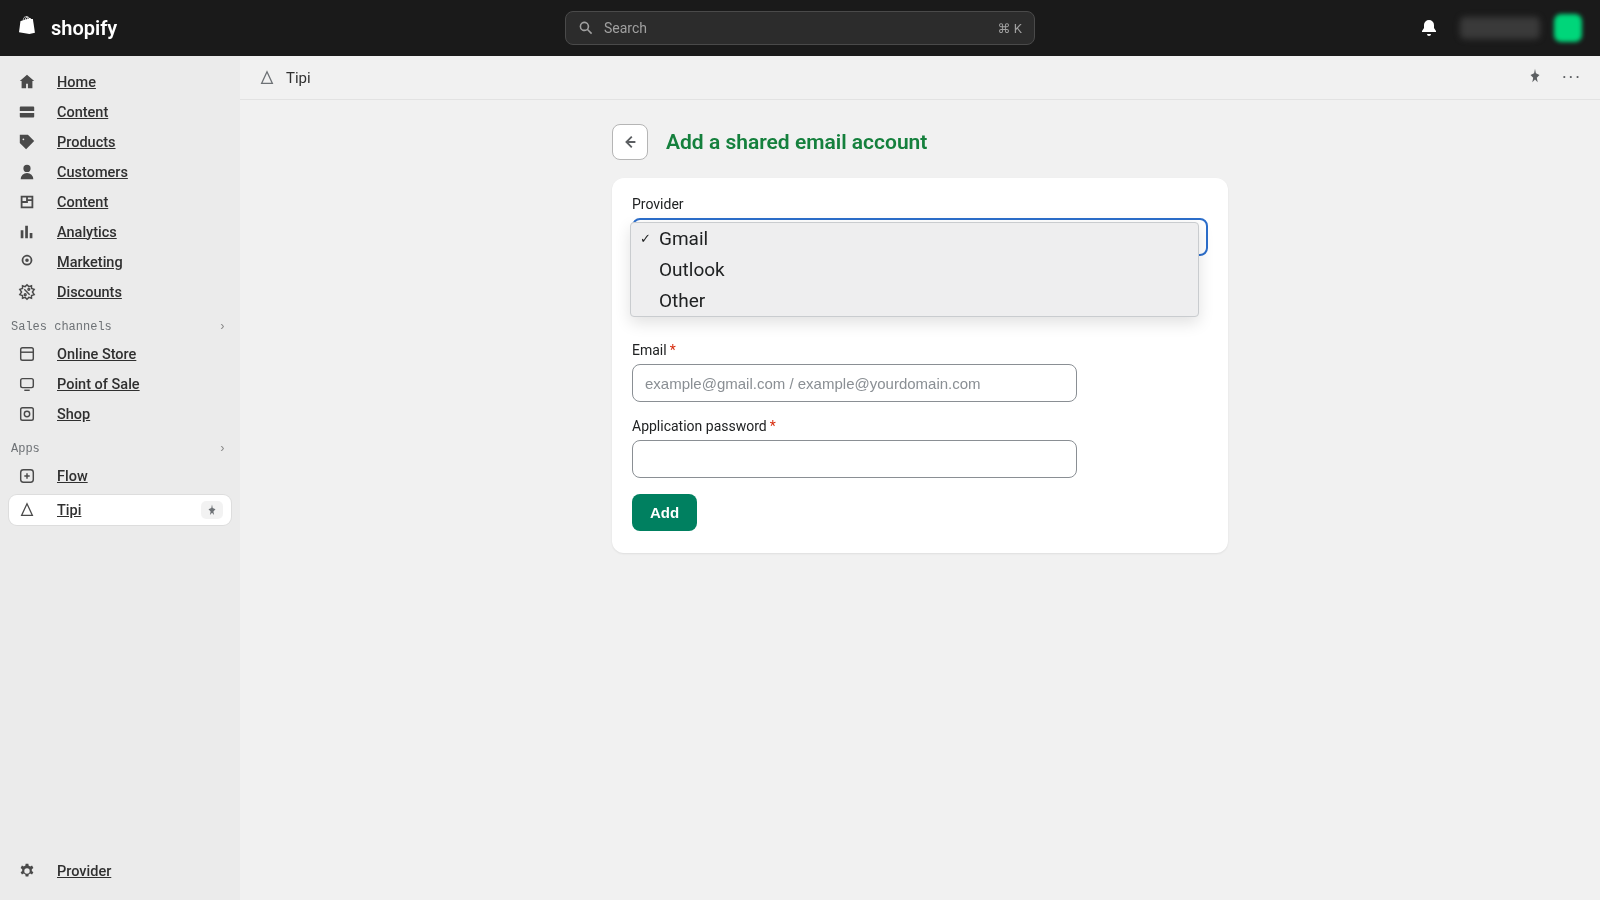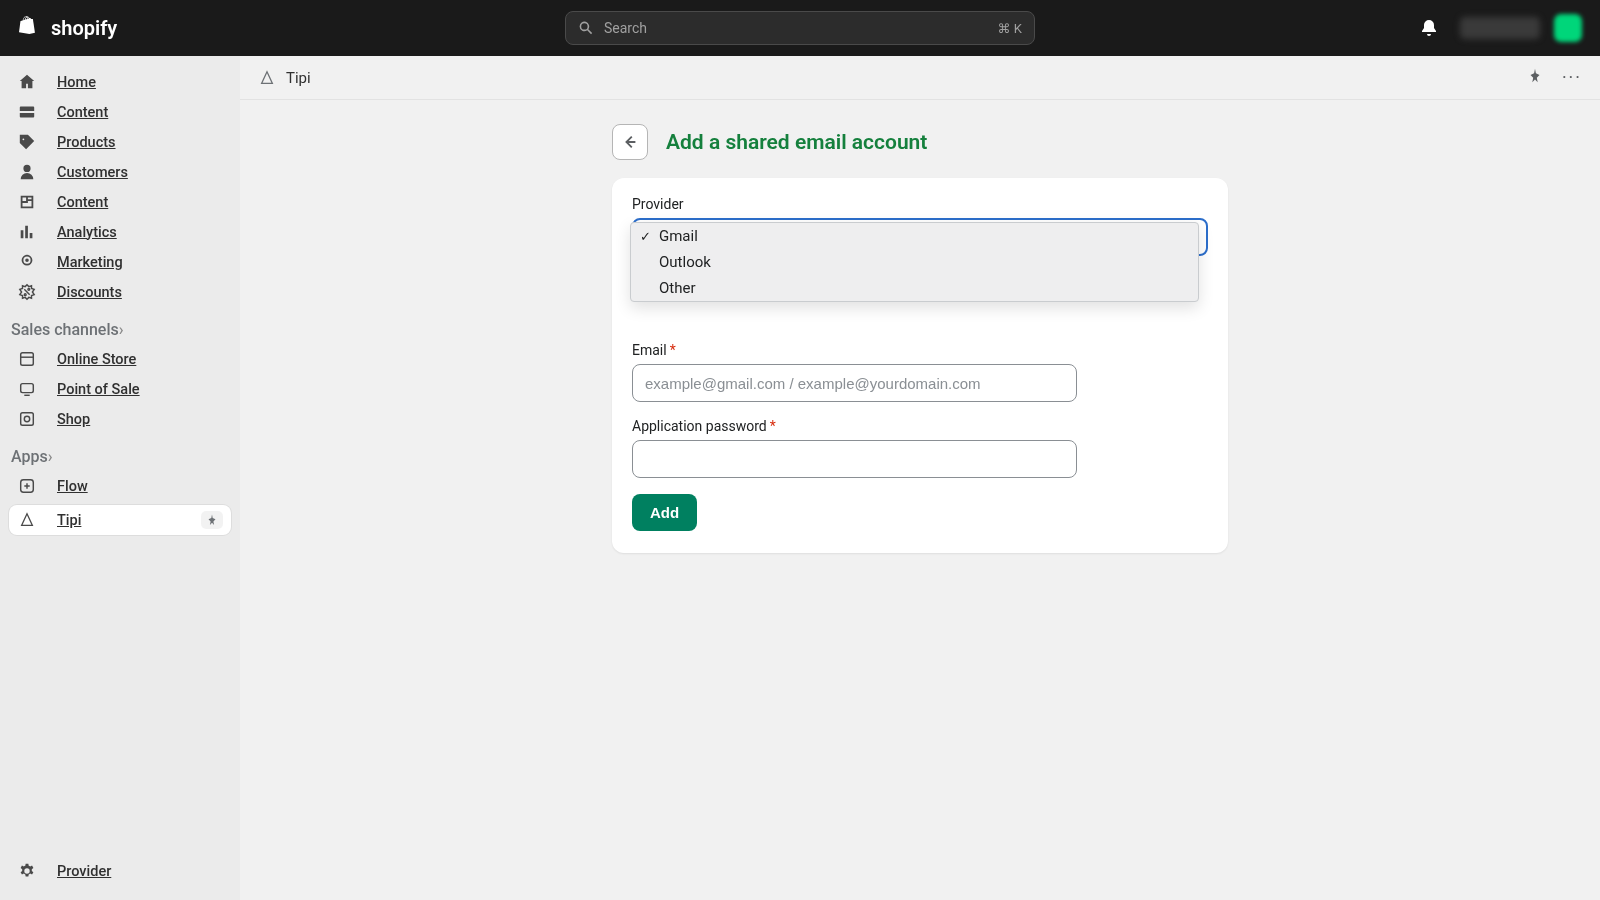--- a/index.html
+++ b/index.html
@@ -18,21 +18,21 @@
   .user-blur { width: 80px; height: 22px; background: rgba(90,90,90,0.5); border-radius: 5px; filter: blur(3px); }
   .avatar { width: 28px; height: 28px; border-radius: 7px; background: #00d67a; filter: blur(2px); }
 
   
   .shell { flex: 1; display: flex; min-height: 0; }
   .sidebar { width: 240px; background: #ebebeb; display: flex; flex-direction: column; padding: 11px 9px 0 9px; font-size: 14.5px; color: #303030; }
   .nav-item { display: flex; align-items: center; gap: 20px; padding: 6px 8px; border-radius: 8px; cursor: pointer; font-weight: 550; text-decoration: underline; }
   .nav-item.active { background: #fff; box-shadow: 0 0 0 1px rgba(0,0,0,0.06); border-radius: 8px; position: relative; }
   .nav-icon { width: 20px; display: flex; justify-content: center; color: #4a4a4a; }
   .nav-icon svg { width: 18px; height: 18px; }
-  .section-head { display: flex; align-items: center; justify-content: flex-start; padding: 13px 5px 5px 2px; color: #6d7175; font-size: 16px; font-weight: 500; }
+  .section-head { display: flex; align-items: center; justify-content: space-between; padding: 13px 5px 5px 2px; color: #6d7175; font-size: 12px; font-weight: 500; font-family: Liberation Mono, monospace; }
   .section-head .chev { color: #8a8a8a; }
   .pin { margin-left: auto; color: #6d7175; padding: 2px 4px; border-radius: 5px; background: rgba(0,0,0,0.05); }
   .sidebar-bottom { margin-top: auto; padding-bottom: 14px; }
 
   
   .main { flex: 1; display: flex; flex-direction: column; background: #f1f1f1; }
   .contextbar { height: 44px; display: flex; align-items: center; padding: 0 18px; border-bottom: 1px solid rgba(0,0,0,0.06); background: #f1f1f1; font-size: 15px; color: #303030; gap: 10px; }
   .contextbar .right { margin-left: auto; display: flex; gap: 18px; color: #5c5f62; }
   .content { flex: 1; display: flex; justify-content: center; padding: 24px 0 0 0; overflow: visible; }
   .page { width: 616px; }
@@ -44,21 +44,21 @@
   .req { color: #d72c0d; margin-left: 3px; }
   .text-input { width: 445px; height: 38px; border: 1px solid #8a8f94; border-radius: 8px; padding: 7px 12px; font-size: 15px; color: #202223; }
   .text-input::placeholder { color: #8a8f94; }
   .block { margin-bottom: 16px; }
   .primary-btn { background: #008060; color: #fff; border: none; border-radius: 8px; padding: 10px 18px; font-size: 15px; font-weight: 550; }
 
   
   .select-open { position: relative; }
   .select-box { width: 576px; height: 38px; border: 2px solid #2c6ecb; border-radius: 8px; background: #fff; }
   .dropdown { position: absolute; top: 4px; left: -2px; width: 569px; background: #eeeeef; border: 1px solid #c9cccf; border-radius: 4px; box-shadow: 0 6px 16px rgba(0,0,0,0.12); overflow: hidden; z-index: 5; }
-  .dd-item { display: flex; align-items: center; gap: 7px; padding: 4px 10px 4px 8px; font-size: 15px; color: #202223; cursor: pointer; min-height: 24px; }
+  .dd-item { display: flex; align-items: center; gap: 7px; padding: 4px 10px 4px 8px; font-size: 19px; color: #202223; cursor: pointer; min-height: 24px; }
   .dd-item .check { width: 13px; text-align: center; font-size: 13px; }
   .dd-item.selected .check::before { content: "✓"; }
 
   svg { display: block; }
 </style>
 </head>
 <body>
 
 <div class="topbar">
   <div class="logo">

